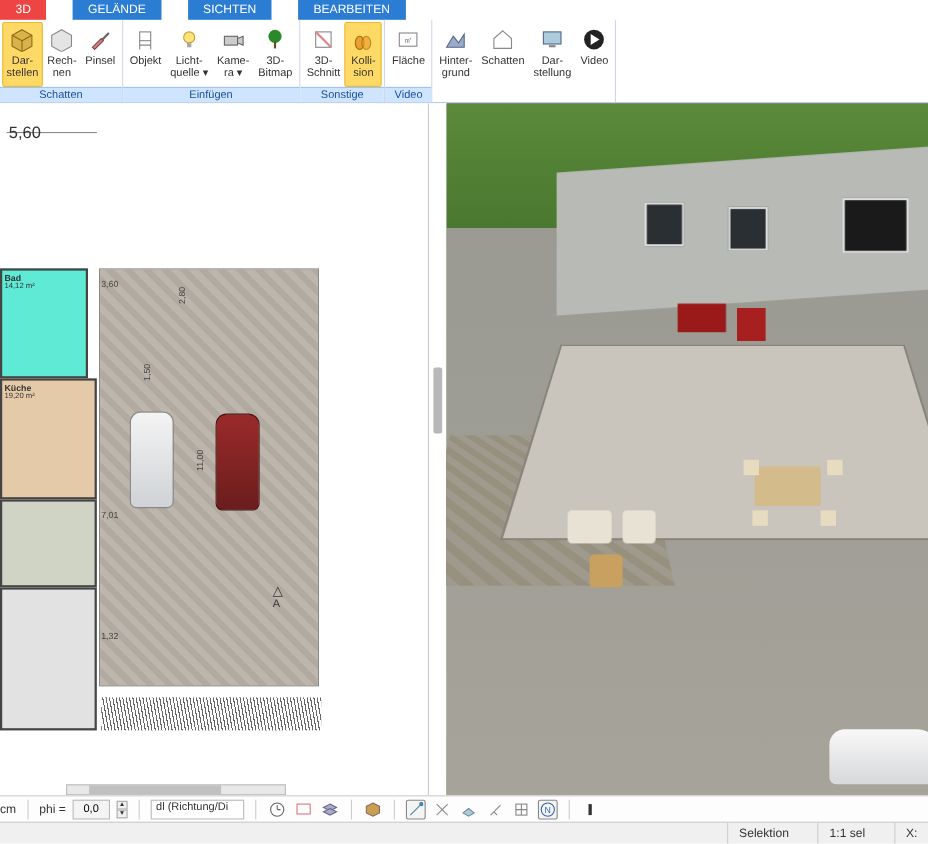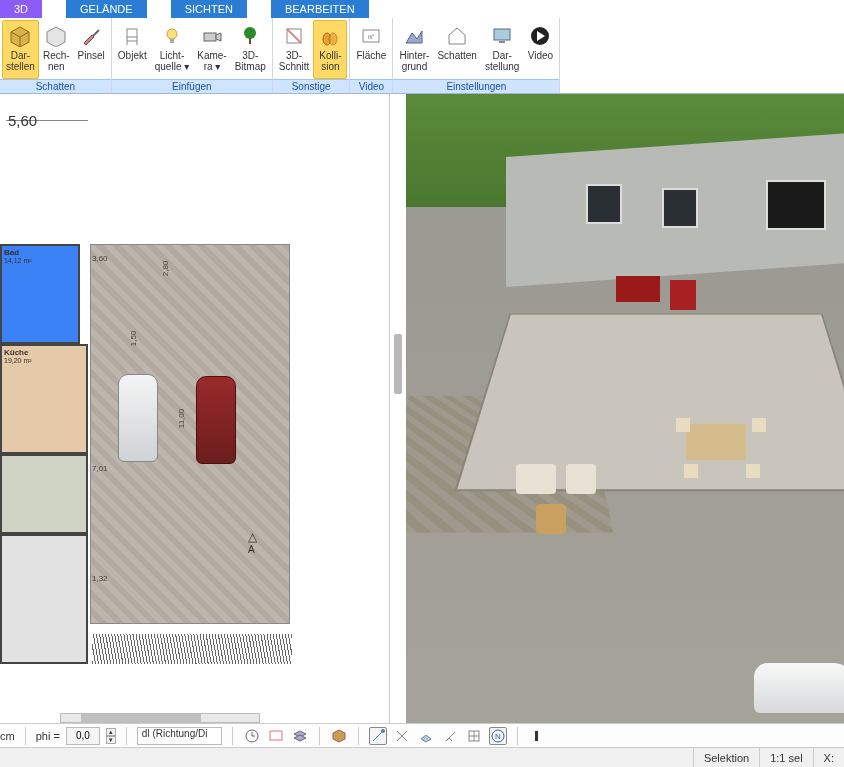--- a/index.html
+++ b/index.html
@@ -2,21 +2,21 @@
 <html><head>
 <meta charset="utf-8">
 <style>
 * { box-sizing: border-box; margin: 0; padding: 0; }
 body { font-family: "Segoe UI", Tahoma, sans-serif; font-size: 11px; background: #fff; width: 844px; height: 767px; overflow: hidden; position: relative; }
 
 
 .tabs { display: flex; height: 18px; background: #fff; border-bottom: 0; }
 .tab { padding: 2px 14px; color: #fff; font-size: 11px; cursor: pointer; background: #2b7cd3; margin-right: 0; display: flex; align-items: center; }
 .tab.active { background: #2b7cd3; }
-.tab:first-child { background: #8b5cf6; text-align: right; }
+.tab:first-child { background: #ef4444; text-align: right; }
 .tabgap { width: 24px; background: #fff; }
 
 
 .ribbon { height: 76px; background: #fff; display: flex; border-bottom: 1px solid #a0b8d8; }
 .ribbon-group { display: flex; flex-direction: column; border-right: 1px solid #d0d8e8; }
 .ribbon-items { display: flex; flex: 1; padding: 2px 2px 0 2px; }
 .ribbon-btn { display: flex; flex-direction: column; align-items: center; justify-content: flex-start; padding: 2px 3px 0 3px; min-width: 32px; cursor: pointer; border: 1px solid transparent; border-radius: 2px; }
 .ribbon-btn .icon { width: 26px; height: 26px; display: flex; align-items: center; justify-content: center; margin-bottom: 1px; }
 .ribbon-btn .lbl { font-size: 10px; text-align: center; line-height: 11px; color: #333; max-width: 42px; }
 .ribbon-btn.sel { background: #ffd966; border-color: #e8b930; }
@@ -27,21 +27,21 @@
 .view2d { width: 390px; background: #fff; position: relative; overflow: hidden; border-right: 1px solid #ccc; }
 .divider { width: 16px; background: #fff; position: relative; }
 .divider-handle { position: absolute; top: 240px; width: 8px; height: 60px; background: #b8b8b8; left: 4px; border-radius: 2px; }
 .view3d { flex: 1; background: #3a5a2a; position: relative; overflow: hidden; }
 
 
 .plan-canvas { position: absolute; left: 0; top: 40px; width: 290px; height: 560px; }
 .dim-top { position: absolute; top: 20px; left: 62px; font-size: 15px; color: #333; }
 .dim-line { position: absolute; height: 10px; border-top: 1px solid #888; }
 .room { position: absolute; border: 2px solid #444; font-size: 8px; color: #333; padding: 2px; }
-.room.bath { left: 0; top: 110px; width: 80px; height: 100px; background: #3b82f6; }
+.room.bath { left: 0; top: 110px; width: 80px; height: 100px; background: #5eead4; }
 .room.kitchen { left: 0; top: 210px; width: 88px; height: 110px; background: #e4caa8; }
 .room.living { left: 0; top: 320px; width: 88px; height: 80px; background: #cfd4c4; }
 .room.garage { left: 0; top: 400px; width: 88px; height: 130px; background: #e2e2e2; }
 .parking { position: absolute; left: 90px; top: 110px; width: 200px; height: 380px; background: repeating-linear-gradient(45deg,#bdb6ac,#bdb6ac 6px,#b2aaa0 6px,#b2aaa0 12px); border: 1px solid #888; }
 .car { position: absolute; width: 40px; height: 88px; border-radius: 10px 10px 6px 6px; }
 .car.c1 { left: 118px; top: 240px; background: linear-gradient(#f4f4f4,#cfd2d6); border: 1px solid #888; }
 .car.c2 { left: 196px; top: 242px; background: linear-gradient(#9a2a2a,#6b1d1d); border: 1px solid #4a1010; }
 .sec-mark { position: absolute; left: 248px; top: 396px; font-size: 10px; color: #333; }
 .hatch { position: absolute; left: 92px; top: 500px; width: 200px; height: 30px; background: repeating-linear-gradient(80deg,#000,#000 1px,transparent 1px,transparent 3px); opacity: 0.6; }
 .scroll2d { position: absolute; bottom: 0; left: 60px; width: 200px; height: 10px; background: #e8e8e8; border: 1px solid #bbb; }
@@ -69,21 +69,21 @@
 .bb-input { width: 34px; height: 18px; border: 1px solid #bbb; background: #f4f4f4; text-align: center; font-size: 10px; }
 .bb-spin { display:flex; flex-direction:column; }
 .bb-spin span { width:10px; height:8px; border:1px solid #aaa; font-size:6px; line-height:6px; text-align:center; background:#f0f0f0; }
 .bb-drop { height: 18px; border: 1px solid #bbb; padding: 0 14px 0 4px; background: #fff; font-size: 10px; }
 .bb-icon { width: 18px; height: 18px; display: inline-flex; align-items: center; justify-content: center; cursor: pointer; border: 1px solid transparent; border-radius: 2px; }
 .bb-icon.tog { border-color:#888; background:#f4f4f4; }
 
 
 .statusbar { position: absolute; left: 0; right: 0; bottom: 0; height: 20px; background: #f0f0f0; border-top: 1px solid #ccc; display: flex; align-items: center; font-size: 11px; color: #333; }
 .statusbar .sp { flex: 1; }
-.statusbar div { padding: 0 10px; border-left: 1px solid #ccc; height: 100%; display: flex; align-items: center; }
+.statusbar div { padding: 0 10px; border-left: 1px solid #ccc; height: 100%; display: flex; align-items: center; margin-left: 16px; }
 .statusbar div:first-child { border-left: none; }
 
 svg { display: block; }
 </style>
 </head>
 <body>
 
 <div class="tabs">
   <div class="tab active">3D</div>
   <div class="tabgap"></div>
@@ -252,21 +252,20 @@
       <div class="ribbon-btn">
         <span class="icon">
             <svg width="22" height="22">
               <circle cx="11" cy="11" r="9" fill="#222"></circle>
               <polygon points="8,6 16,11 8,16" fill="#fff"></polygon>
             </svg>
           </span>
         <span class="lbl">Video</span>
       </div>
     </div>
-    <div class="ribbon-group-label">Einstellungen</div>
   </div>
 </div>
 
 <div class="workspace">
 
   <div class="view2d">
     <div class="dim-line" style="top:26px; left:6px; width:82px;"></div>
     <div class="dim-top" style="left:8px; top:18px;">5,60</div>
     <div class="plan-canvas">
       <div class="room bath">

